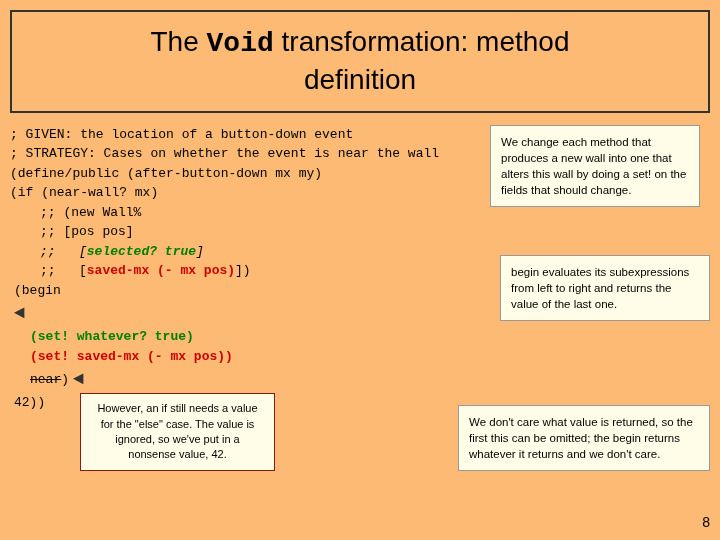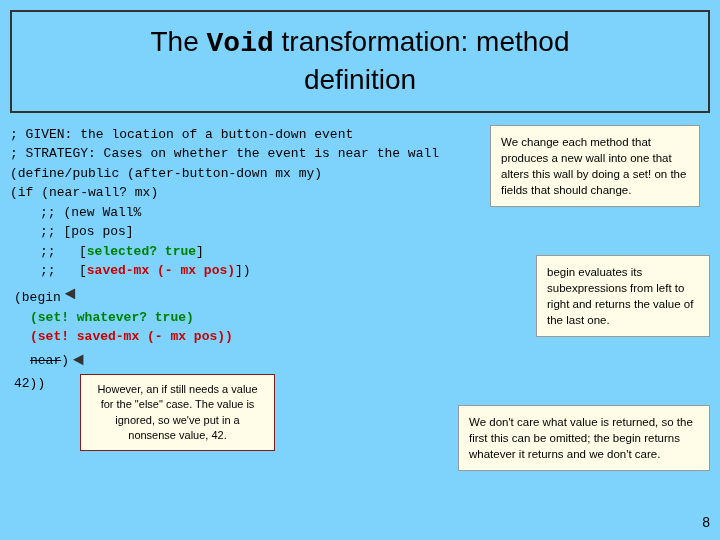--- a/index.html
+++ b/index.html
@@ -6,21 +6,21 @@
     body {
       width: 720px;
       height: 540px;
       background: #fff;
       font-family: Arial, sans-serif;
       overflow: hidden;
     }
     .page {
       width: 720px;
       height: 540px;
-      background: #7dd3fc;
+      background: #fdba74;
       padding: 10px;
       display: flex;
       flex-direction: column;
     }
     .title-box {
       border: 2px solid #333;
       padding: 12px 20px;
       text-align: center;
       margin-bottom: 12px;
     }
@@ -67,21 +67,21 @@
       position: absolute;
     }
     .tooltip-right {
       right: 10px;
       top: 0;
       width: 210px;
     }
     .tooltip-begin {
       right: 0;
       top: 130px;
-      width: 174px;
+      width: 210px;
     }
     .tooltip-this {
       right: 0;
       top: 280px;
       width: 252px;
     }
     .page-num {
       position: absolute;
       bottom: 0;
       right: 0;
@@ -103,24 +103,24 @@
 
   <div class="main-content">
 
     <div class="code-block">
       <div><span class="comment">; GIVEN: the location of a button-down event</span></div>
       <div><span class="comment">; STRATEGY: Cases on whether the event is near the wall</span></div>
       <div><span>(define/public (after-button-down mx my)</span></div>
       <div><span>  (if (near-wall? mx)</span></div>
       <div style="padding-left:30px;"><span class="comment">    ;; (new Wall%</span></div>
       <div style="padding-left:30px;"><span class="comment">    ;;   [pos pos]</span></div>
-      <div style="padding-left:30px;"><span class="comment"><span>;;&nbsp;&nbsp;&nbsp;[</span><span class="green">selected? true</span><span>]</span></span></div>
+      <div style="padding-left:30px;font-style:italic;"><span class="comment"><span>;;&nbsp;&nbsp;&nbsp;[</span><span class="green">selected? true</span><span>]</span></span></div>
       <div style="padding-left:30px;"><span class="comment"><span>;;&nbsp;&nbsp;&nbsp;[</span><span class="red">saved-mx (- mx pos)</span><span>])</span></span></div>
 
-      <div style="display:flex; align-items:flex-end;">
+      <div style="display:flex; align-items:flex-start;flex-direction:column;">
         <span style="padding-left:4px;">(begin</span>
         <span style="display:inline-block; margin-left:4px; font-size:18px; color:#333;">◄</span>
       </div>
       <div style="padding-left:20px;"><span class="green">(set! whatever? true)</span></div>
       <div style="padding-left:20px;"><span class="red">(set! saved-mx (- mx pos))</span></div>
 
       <div style="display:flex; align-items:center;">
         <span style="padding-left:20px;"><span class="strike">near</span>)</span>
         <span style="display:inline-block; margin-left:4px; font-size:18px; color:#333;">◄</span>
       </div>

